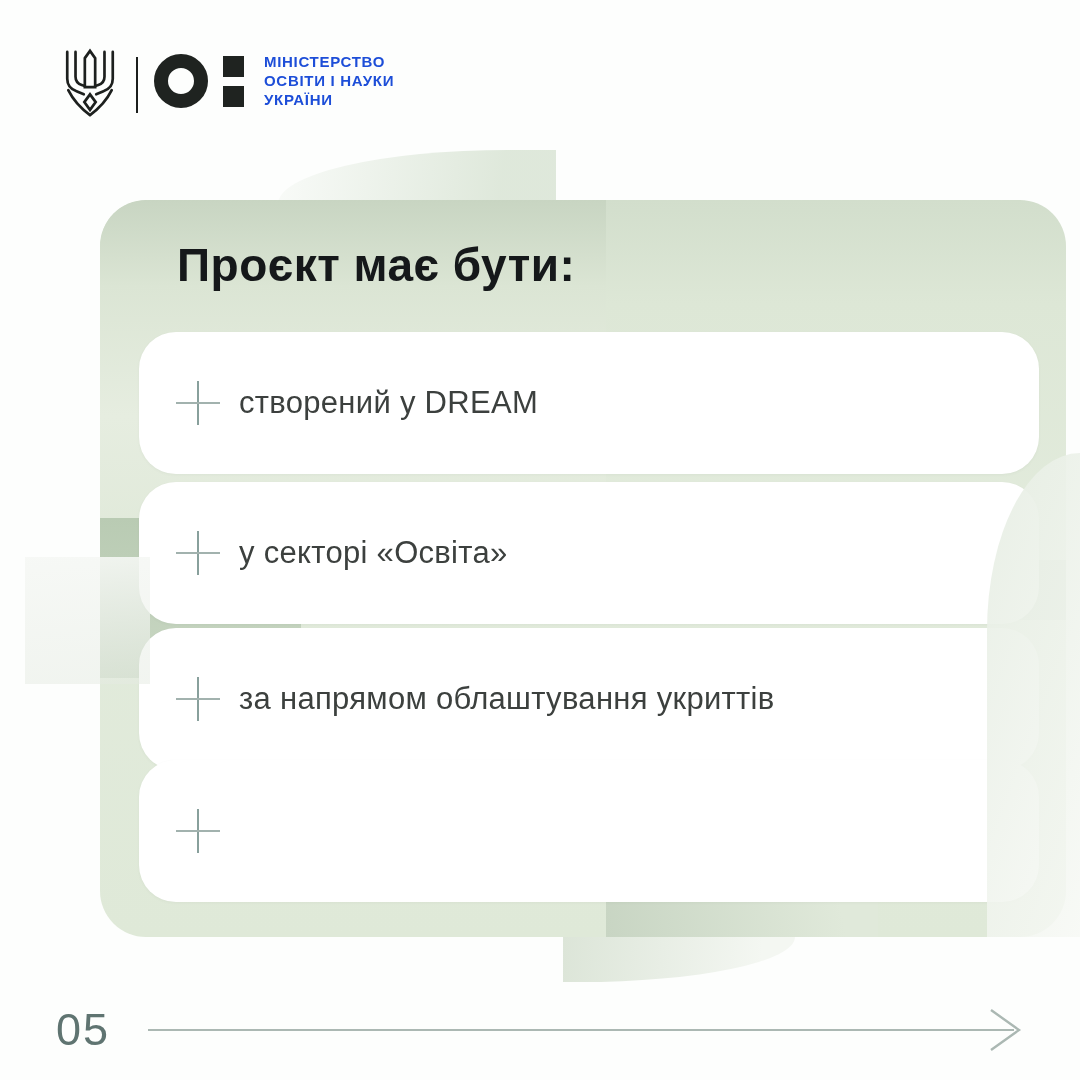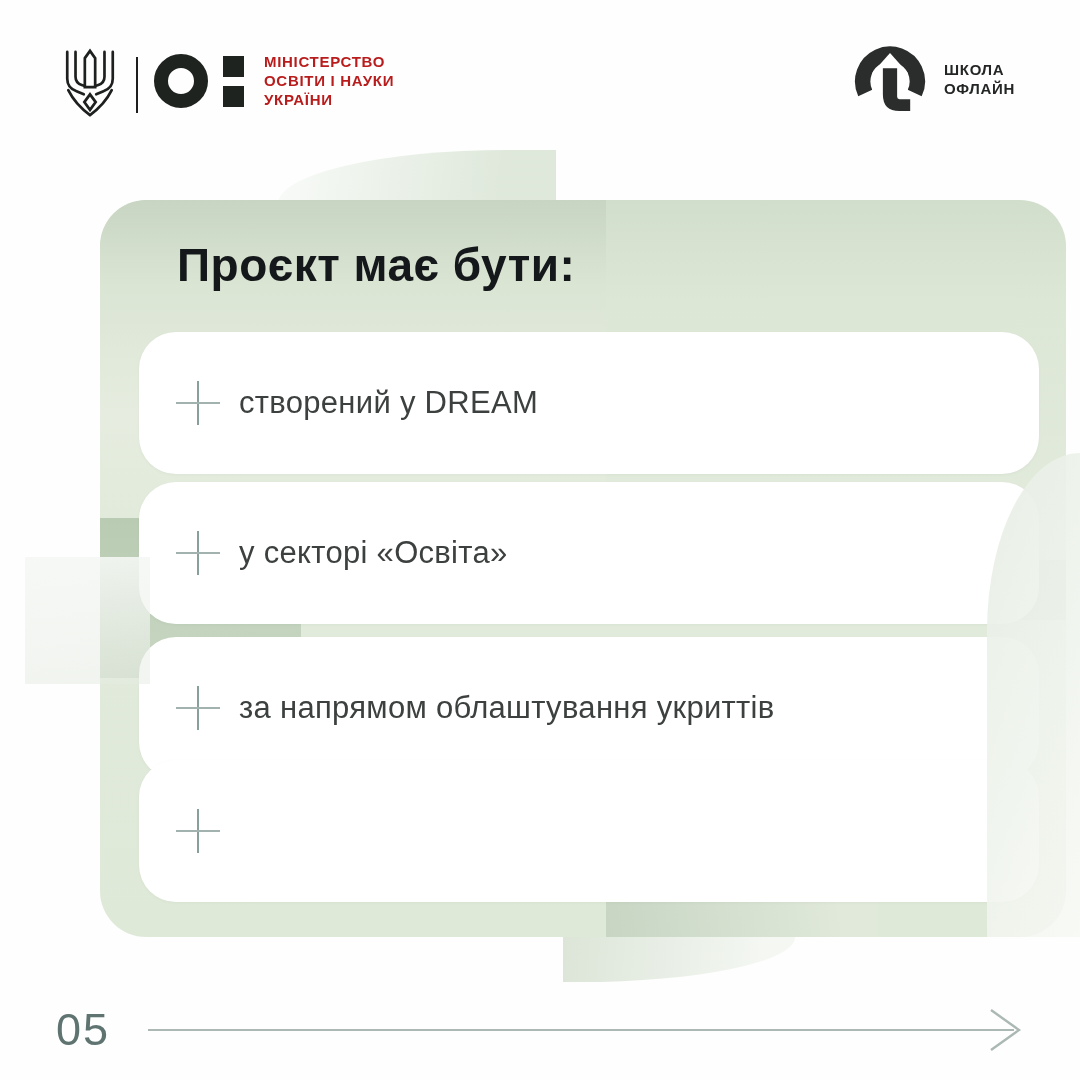--- a/index.html
+++ b/index.html
@@ -8,21 +8,21 @@
     background:#fdfefd;
     font-family:"Liberation Sans","DejaVu Sans",sans-serif;
     color:#1a1d1b;
   }
   
   .hdr-left{position:absolute;left:60px;top:48px;display:flex;align-items:flex-start;}
   .trident{width:60px;height:72px;}
   .hdr-divider{width:2px;height:56px;background:#1c1f1d;margin:9px 16px 0 16px;}
   .mon-logo{width:94px;height:58px;margin-top:4px;}
   .ministry-text{margin-left:16px;margin-top:4px;
-    font-size:15px;font-weight:bold;line-height:19px;letter-spacing:.7px;color:#b91c1c;}
+    font-size:15px;font-weight:bold;line-height:19px;letter-spacing:.7px;color:#1d4ed8;}
   .hdr-right{position:absolute;left:852px;top:42px;display:flex;align-items:center;}
   .school-icon{width:76px;height:74px;}
   .school-text{margin-left:16px;font-size:15px;font-weight:bold;line-height:19px;
     letter-spacing:.7px;color:#232624;}
   
   .notch{position:absolute;left:278px;top:150px;width:278px;height:54px;
     border-top-left-radius:230px 54px;
     background:linear-gradient(97deg,rgba(245,248,244,.55) 0%,rgba(221,231,217,.95) 80%);}
   .panel{position:absolute;left:56px;top:200px;width:966px;height:737px;
     border-radius:46px;overflow:hidden;
@@ -43,21 +43,21 @@
     background:linear-gradient(110deg,rgba(231,238,228,.95),rgba(247,249,245,.85));}
   .blobG{position:absolute;left:563px;top:937px;width:232px;height:45px;
     border-bottom-right-radius:215px 45px;
     background:linear-gradient(95deg,#dce5d8 0%,#f4f7f2 85%);}
   
   .panel-title{position:absolute;left:77px;top:38px;
     font-size:46px;font-weight:bold;letter-spacing:.5px;color:#15181a;}
   .card{position:absolute;left:39px;width:900px;height:142px;border-radius:37px;
     background:#ffffff;box-shadow:0 1px 3px rgba(70,90,70,.05);
     display:flex;align-items:center;}
-  .card.c1{top:132px;} .card.c2{top:282px;} .card.c3{top:437px;} .card.c4{top:560px;}
+  .card.c1{top:132px;} .card.c2{top:282px;} .card.c3{top:428px;} .card.c4{top:560px;}
   .plus{width:46px;height:46px;margin-left:36px;flex:0 0 auto;}
   .card-label{margin-left:18px;font-size:31px;font-weight:300;letter-spacing:.3px;color:#3c403e;}
   
   .footer{position:absolute;left:56px;top:1002px;width:968px;height:56px;
     display:flex;align-items:center;}
   .page-num{font-size:45px;font-weight:300;letter-spacing:2px;color:#5f7471;}
   .progress-line{flex:1;height:2px;background:#abb8b3;margin-left:38px;margin-right:-26px;}
   .arrow{width:36px;height:46px;flex:0 0 auto;}
 </style>
 </head>
@@ -130,32 +130,20 @@
       <rect x="69" y="4" width="21" height="21" fill="#1f2320"></rect>
       <rect x="69" y="34" width="21" height="21" fill="#1f2320"></rect>
     </svg>
     <div class="ministry-text">
       <div>МІНІСТЕРСТВО</div>
       <div>ОСВІТИ І НАУКИ</div>
       <div>УКРАЇНИ</div>
     </div>
   </div>
 
-  <div class="hdr-right">
-    <svg class="school-icon" viewBox="0 0 64 62">
-      <circle cx="32" cy="33" r="23" fill="none" stroke="#2a2d2b" stroke-width="13" stroke-dasharray="92.3 52.2" transform="rotate(155 32 33)"></circle>
-      <path d="M32 9 L47 26 L47 42 L17 42 L17 26 Z" fill="#ffffff"></path>
-      <path d="M26 24 h12 v24 a6 6 0 0 0 6 6 h4 v-8 l-1 0 v0" fill="none"></path>
-      <path d="M26 22 L38 22 L38 46 Q38 48 40 48 L49 48 L49 58 L40 58 Q26 58 26 44 Z" fill="#2a2d2b"></path>
-    </svg>
-    <div class="school-text">
-      <div>ШКОЛА</div>
-      <div>ОФЛАЙН</div>
-    </div>
-  </div>
 
   <div class="footer">
     <div class="page-num">05</div>
     <div class="progress-line"></div>
     <svg class="arrow" viewBox="0 0 36 46">
       <polyline points="3,3 31,23 3,43" fill="none" stroke="#abb8b3" stroke-width="2.4"></polyline>
     </svg>
   </div>
 
 </div>

